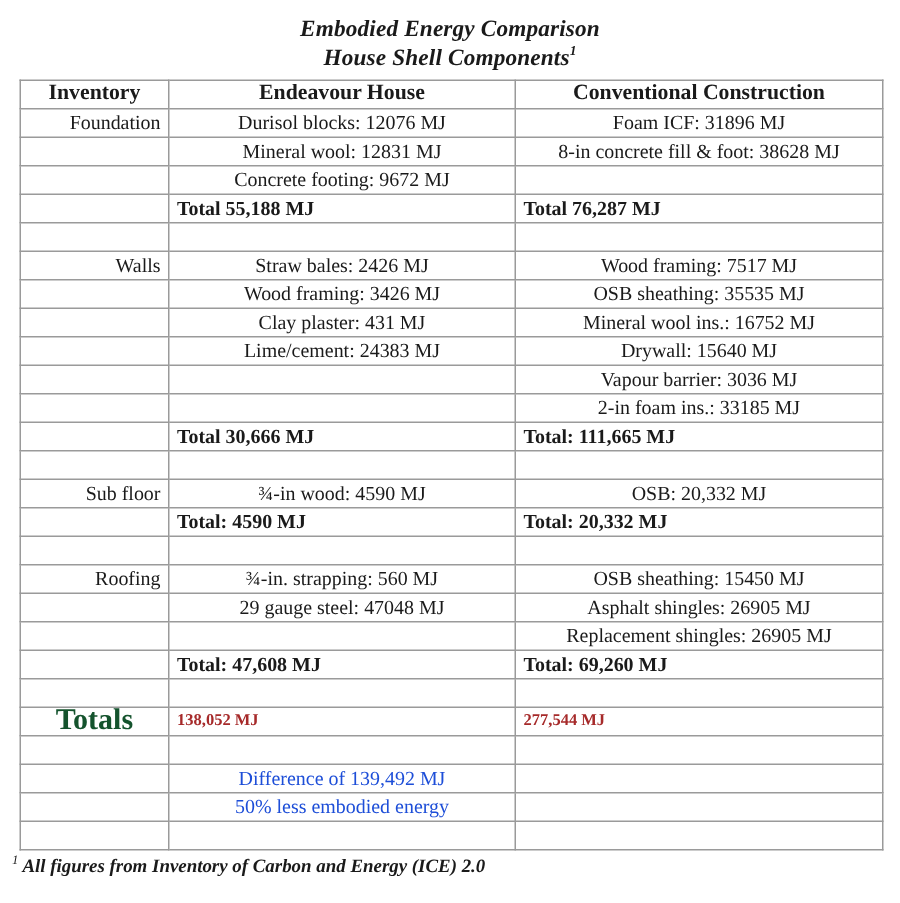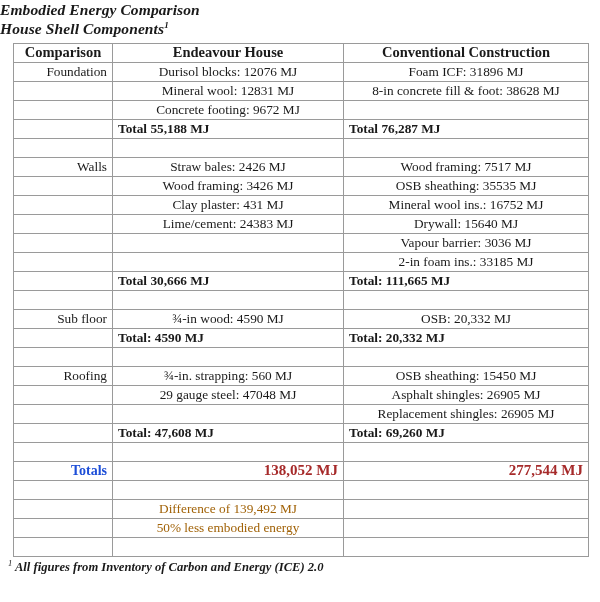--- a/index.html
+++ b/index.html
@@ -14,22 +14,22 @@
     color: #1a1a1a;
     overflow: hidden;
   }
   #page {
     position: relative;
     width: 600px;
     height: 602px;
     box-sizing: border-box;
   }
   .title-block {
-    text-align: left;
-    padding-top: 1px;
+    text-align: center;
+    padding-top: 11px;
     line-height: 1.22;
   }
   .title-line {
     font-weight: bold;
     font-style: italic;
     font-size: 15.5px;
     letter-spacing: 0.1px;
   }
   .title-line sup {
     font-size: 9px;
@@ -69,34 +69,34 @@
   td.val {
     text-align: center;
   }
   td.total {
     font-weight: bold;
   }
   td.blank { }
   tr.spacer td { height: 18px; }
 
   td.totals-label {
-    text-align: right;
-    font-weight: bold;
+    text-align: center;
+    font-weight: bold;
+    color: #14532d;
+    font-size: 20px;
+  }
+  td.totals-val {
+    text-align: left;
+    font-weight: bold;
+    color: #A62A2A;
+    font-size: 11px;
+  }
+  td.diff {
+    text-align: center;
     color: #1d4ed8;
-    font-size: 14px;
-  }
-  td.totals-val {
-    text-align: right;
-    font-weight: bold;
-    color: #A62A2A;
-    font-size: 15px;
-  }
-  td.diff {
-    text-align: center;
-    color: #a16207;
     font-size: 13.3px;
   }
   .footnote {
     margin: 3px 0 0 8px;
     font-style: italic;
     font-weight: bold;
     font-size: 12.6px;
     color: #1a1a1a;
   }
   .footnote sup {
@@ -117,21 +117,21 @@
   </div>
 
   <table class="main">
     <colgroup>
       <col class="c1">
         <col class="c2">
         <col class="c3">
     </colgroup>
     <thead>
       <tr>
-        <th class="hdr">Comparison</th>
+        <th class="hdr">Inventory</th>
         <th class="hdr">Endeavour House</th>
         <th class="hdr">Conventional Construction</th>
       </tr>
     </thead>
     <tbody>
 
       <tr>
         <td class="label">Foundation</td>
         <td class="val">Durisol blocks: 12076 MJ</td>
         <td class="val">Foam ICF: 31896 MJ</td>

